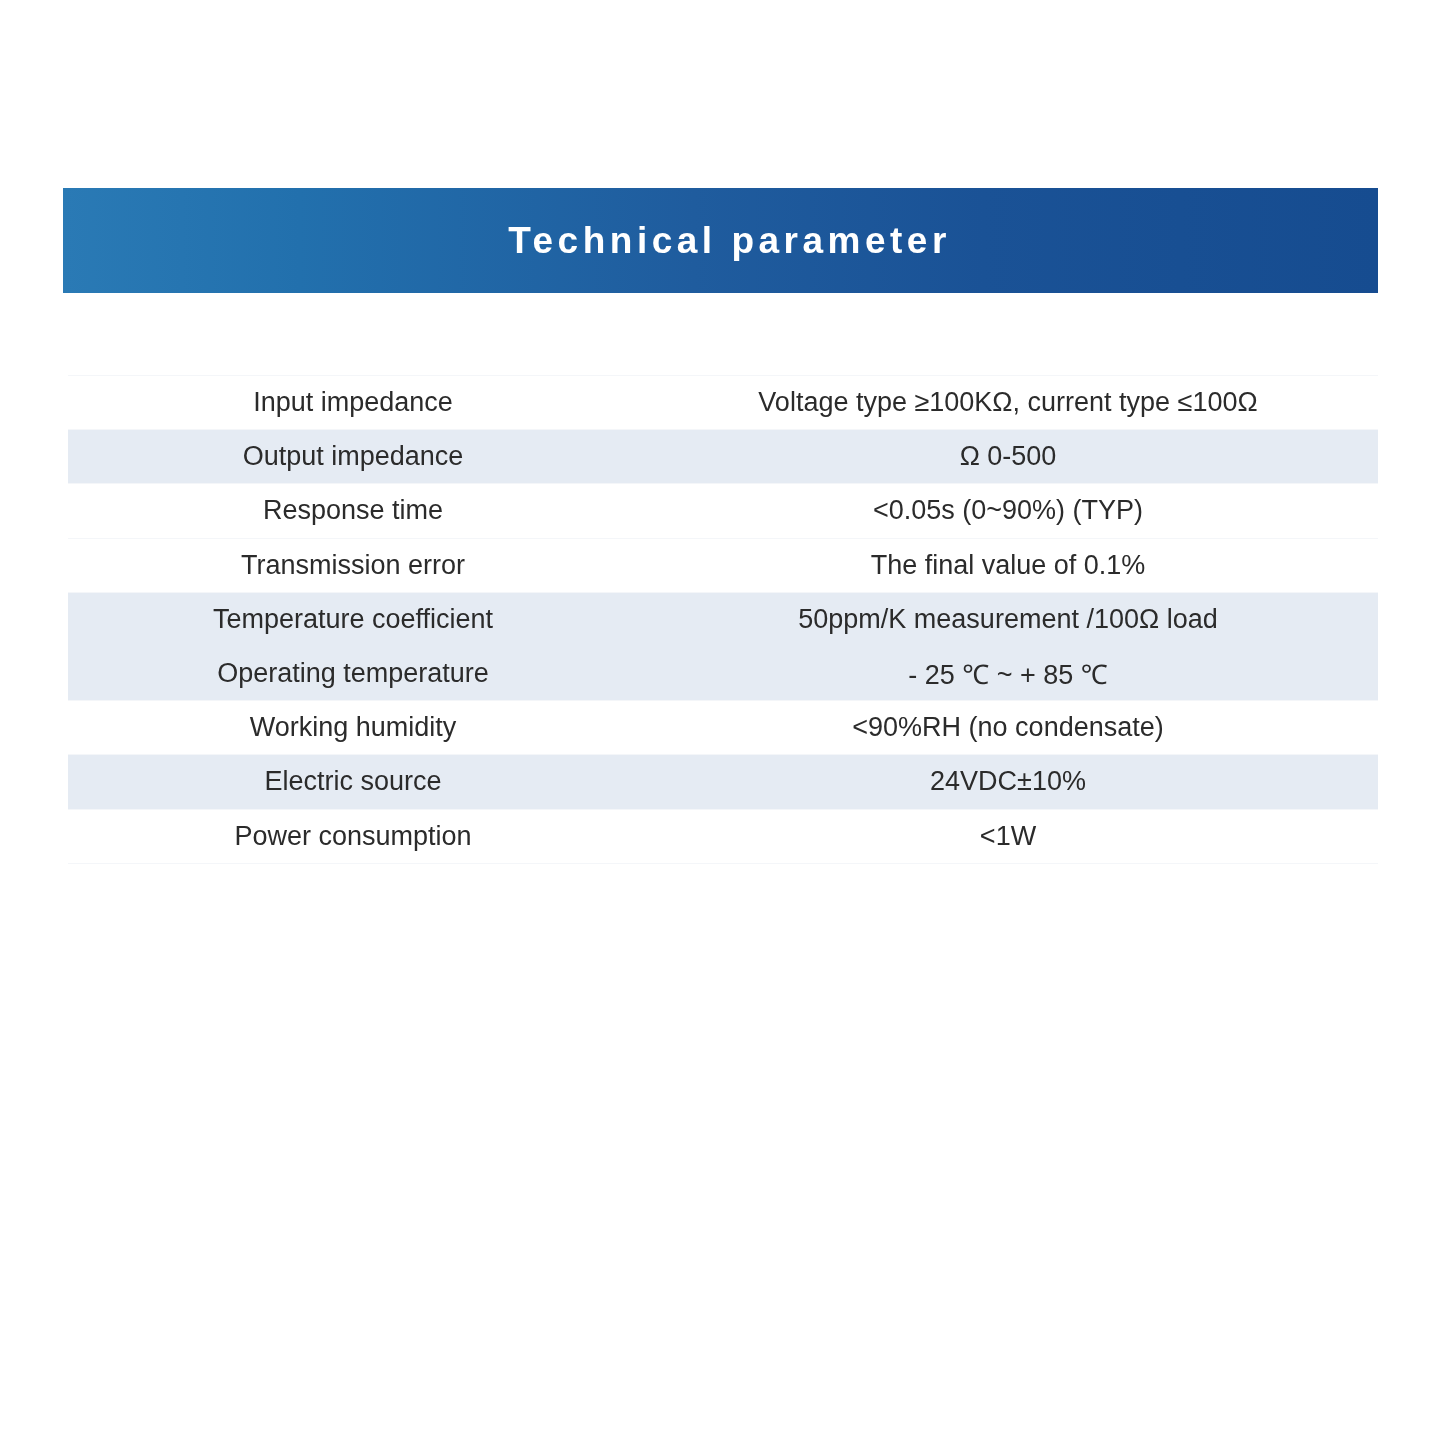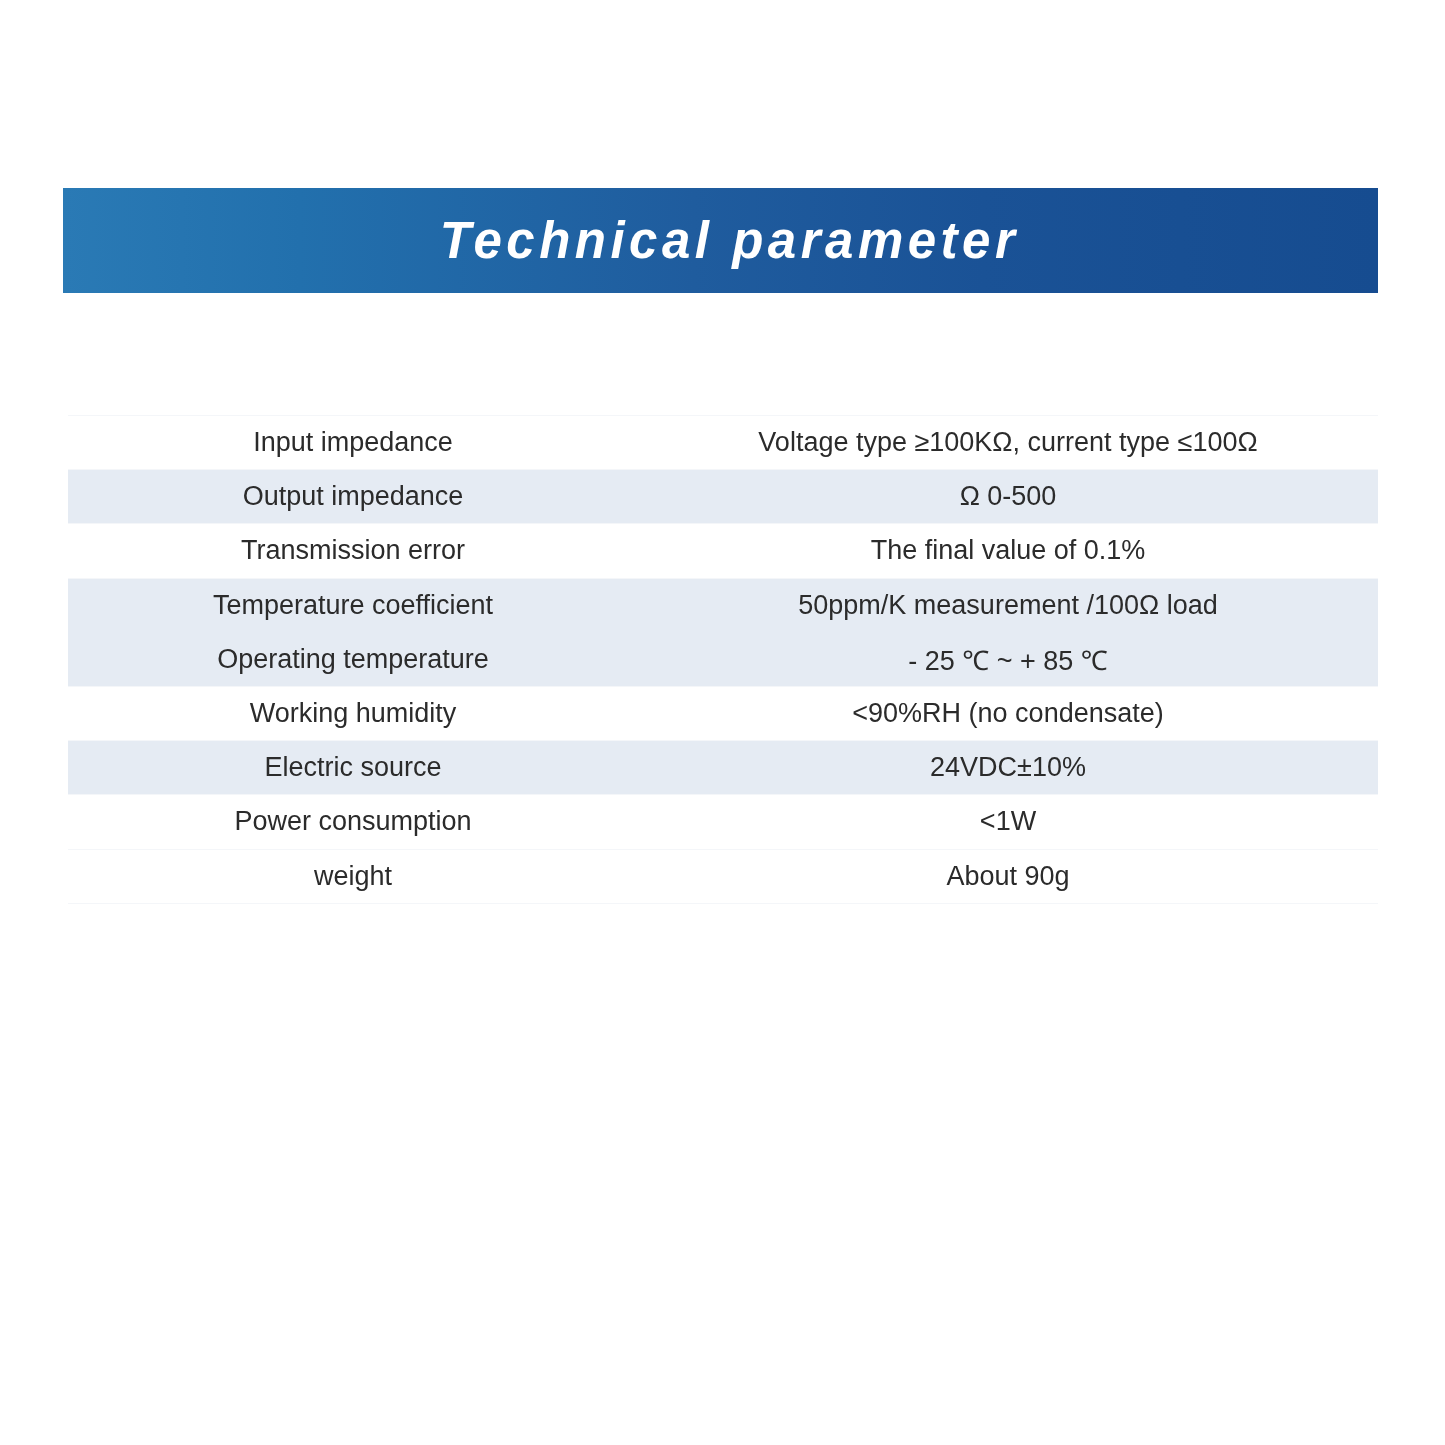--- a/index.html
+++ b/index.html
@@ -28,35 +28,34 @@
     width: 1315px;
     height: 105px;
     background: linear-gradient(to right, #2a7ab5 0%, #2270ad 18%, #1f5c9e 48%, #1a5296 70%, #164c90 100%);
     display: flex;
     align-items: center;
     justify-content: center;
     box-sizing: border-box;
   }
   .banner-title {
     color: #ffffff;
-    font-size: 51px;
+    font-size: 37px;
     font-weight: bold;
     letter-spacing: 4.5px;
     line-height: 1;
     font-family: "Liberation Sans", sans-serif;
     white-space: nowrap;
     margin-left: 18px;
-    font-style: italic;
   }
 
   
   .spec-table {
     position: absolute;
     left: 68px;
-    top: 415px;
+    top: 375px;
     width: 1310px;
     border-collapse: collapse;
     table-layout: fixed;
   }
   .spec-table tr {
     height: 54.2px;
   }
   .spec-table tr.row-odd {
     background: #ffffff;
   }
@@ -99,20 +98,24 @@
     <tbody>
       <tr class="row-odd">
         <td class="col-name">Input impedance</td>
         <td class="col-value">Voltage type ≥100KΩ, current type ≤100Ω</td>
       </tr>
       <tr class="row-even">
         <td class="col-name">Output impedance</td>
         <td class="col-value">Ω 0-500</td>
       </tr>
       <tr class="row-odd">
+        <td class="col-name">Response time</td>
+        <td class="col-value">&lt;0.05s (0~90%) (TYP)</td>
+      </tr>
+      <tr class="row-odd">
         <td class="col-name">Transmission error</td>
         <td class="col-value">The final value of 0.1%</td>
       </tr>
       <tr class="row-even">
         <td class="col-name">Temperature coefficient</td>
         <td class="col-value">50ppm/K measurement /100Ω load</td>
       </tr>
       <tr class="row-even">
         <td class="col-name">Operating temperature</td>
         <td class="col-value">- 25 ℃ ~ + 85 ℃</td>
@@ -122,20 +125,16 @@
         <td class="col-value">&lt;90%RH (no condensate)</td>
       </tr>
       <tr class="row-even">
         <td class="col-name">Electric source</td>
         <td class="col-value">24VDC±10%</td>
       </tr>
       <tr class="row-odd">
         <td class="col-name">Power consumption</td>
         <td class="col-value">&lt;1W</td>
       </tr>
-      <tr class="row-odd">
-        <td class="col-name">weight</td>
-        <td class="col-value">About 90g</td>
-      </tr>
     </tbody>
   </table>
 
 </div>
 
 </body></html>

